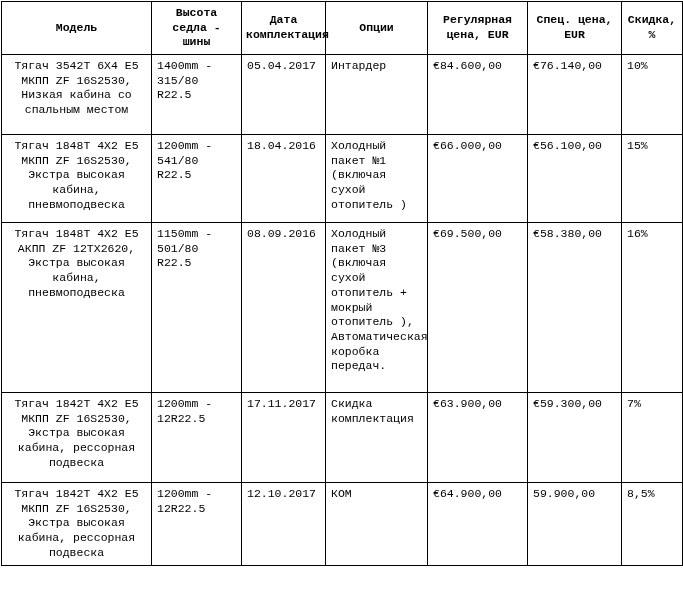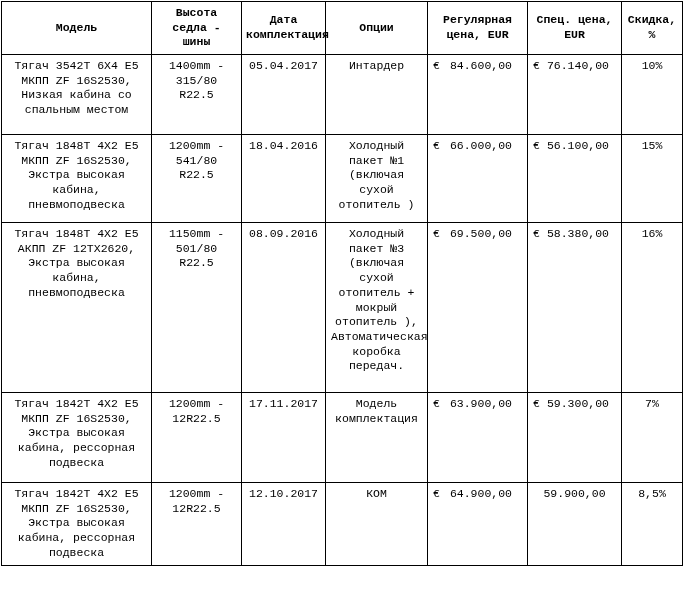--- a/index.html
+++ b/index.html
@@ -50,36 +50,36 @@
   col.c-options { width: 102px; }
   col.c-regular { width: 100px; }
   col.c-special { width: 94px; }
   col.c-disc    { width: 61px; }
 
   td.model {
     text-align: center;
     padding-left: 6px;
   }
   td.center {
-    text-align: center;
+    text-align: left;
   }
   td.price {
     text-align: left;
     padding-left: 6px;
     padding-right: 6px;
   }
   td.price .cur {
     float: left;
   }
   td.price .amt {
     display: block;
-    text-align: center;
+    text-align: left;
   }
   td.disc {
-    text-align: center;
+    text-align: left;
   }
   .row-tall-1 { height: 80px; }
   .row-tall-2 { height: 88px; }
   .row-tall-3 { height: 170px; }
   .row-tall-4 { height: 90px; }
   .row-tall-5 { height: 80px; }
 </style>
 </head>
 <body>
 
@@ -148,21 +148,21 @@
         <td class="price">
           <span class="cur">€</span>
           <span class="amt">58.380,00</span>
         </td>
         <td class="disc">16%</td>
       </tr>
       <tr class="row-tall-4">
         <td class="model">Тягач 1842Т 4Х2 Е5 МКПП ZF  16S2530, Экстра высокая кабина, рессорная подвеска</td>
         <td class="center">1200mm - 12R22.5</td>
         <td class="center">17.11.2017</td>
-        <td class="center">Модель комплектация</td>
+        <td class="center">Скидка комплектация</td>
         <td class="price">
           <span class="cur">€</span>
           <span class="amt">63.900,00</span>
         </td>
         <td class="price">
           <span class="cur">€</span>
           <span class="amt">59.300,00</span>
         </td>
         <td class="disc">7%</td>
       </tr>

